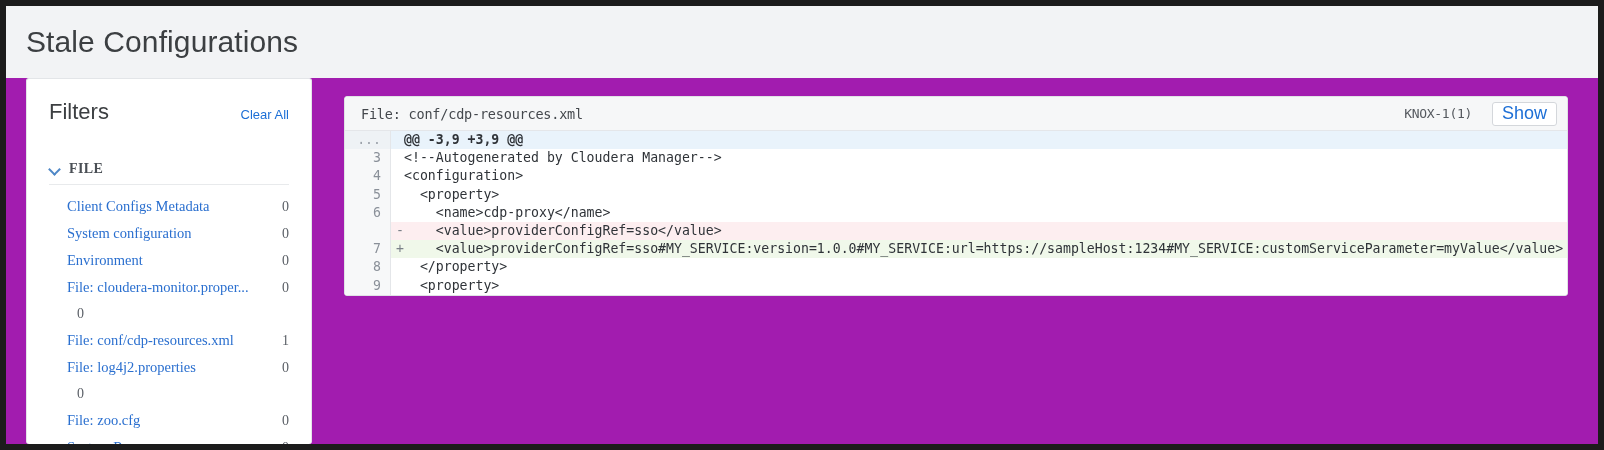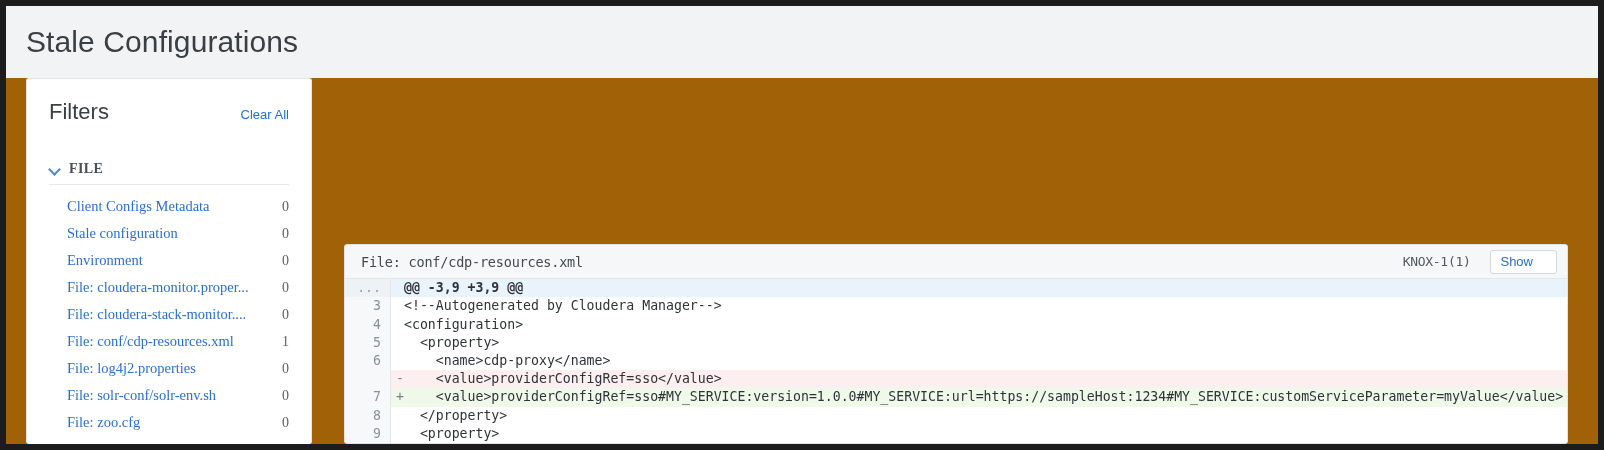--- a/index.html
+++ b/index.html
@@ -34,23 +34,23 @@
     font-size: 30px;
     font-weight: 400;
     color: #3c3f42;
     letter-spacing: 0.1px;
     line-height: 36px;
   }
 
   
   .content {
     display: flex;
-    align-items: flex-end;
+    align-items: flex-start;
     padding: 0 0 0 20px;
-    background: #a16207;
+    background: #a21caf;
     height: 366px;
     box-sizing: border-box;
   }
 
   
   .filters-card {
     width: 286px;
     min-width: 286px;
     background: #ffffff;
     border: 1px solid #e3e5e8;
@@ -169,26 +169,26 @@
     gap: 20px;
   }
   .diff-tag {
     font-family: "DejaVu Sans Mono", monospace;
     font-size: 13px;
     color: #55595f;
     letter-spacing: -0.3px;
   }
   .show-btn {
     font-family: "Liberation Sans", sans-serif;
-    font-size: 13px;
+    font-size: 18px;
     color: #1d6fd6;
     background: #ffffff;
     border: 1px solid #d4d7db;
     border-radius: 3px;
-    padding: 3px 23px 4px 9px;
+    padding: 3px 9px 4px 9px;
     cursor: pointer;
     line-height: 15px;
   }
 
   .diff-body {
     font-family: "DejaVu Sans Mono", monospace;
     font-size: 13.2px;
     line-height: 18.2px;
     background: #ffffff;
   }
@@ -257,45 +257,43 @@
         <div class="facet-head">
           <span class="chev"></span>
           <span class="facet-label">FILE</span>
         </div>
         <div class="facet-list" id="facet-list">
             <div class="facet-row">
               <span class="facet-name">Client Configs Metadata</span>
               <span class="facet-count">0</span>
             </div>
             <div class="facet-row">
-              <span class="facet-name">Stale configuration</span>
+              <span class="facet-name">System configuration</span>
               <span class="facet-count">0</span>
             </div>
             <div class="facet-row">
               <span class="facet-name">Environment</span>
               <span class="facet-count">0</span>
             </div>
             <div class="facet-row">
               <span class="facet-name">File: cloudera-monitor.proper...</span>
               <span class="facet-count">0</span>
             </div>
             <div class="facet-row">
-              <span class="facet-name">File: cloudera-stack-monitor....</span>
               <span class="facet-count">0</span>
             </div>
             <div class="facet-row">
               <span class="facet-name">File: conf/cdp-resources.xml</span>
               <span class="facet-count">1</span>
             </div>
             <div class="facet-row">
               <span class="facet-name">File: log4j2.properties</span>
               <span class="facet-count">0</span>
             </div>
             <div class="facet-row">
-              <span class="facet-name">File: solr-conf/solr-env.sh</span>
               <span class="facet-count">0</span>
             </div>
             <div class="facet-row">
               <span class="facet-name">File: zoo.cfg</span>
               <span class="facet-count">0</span>
             </div>
             <div class="facet-row">
               <span class="facet-name">System Resources</span>
               <span class="facet-count">0</span>
             </div>

